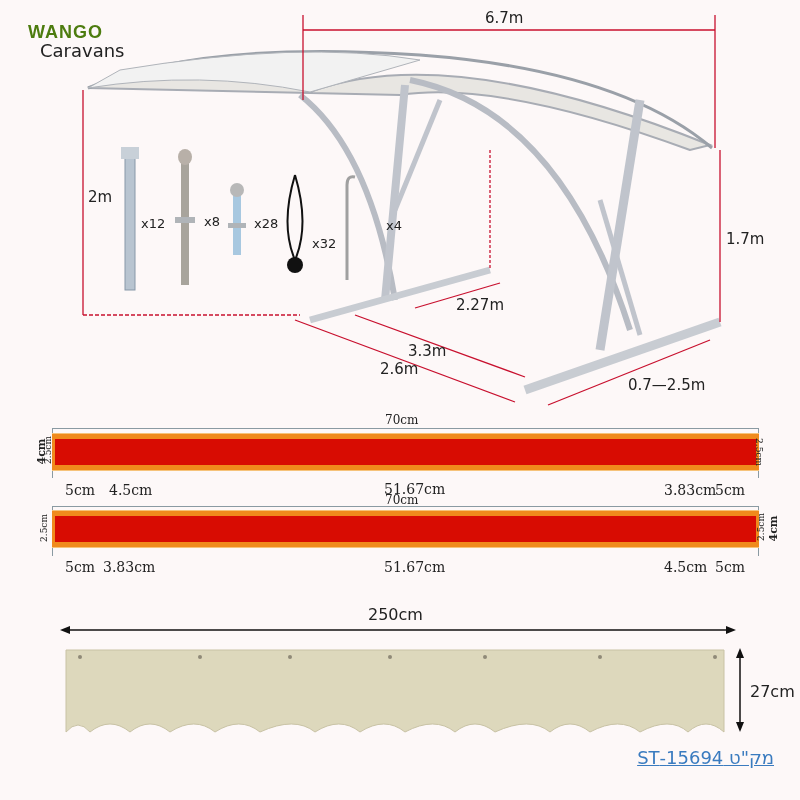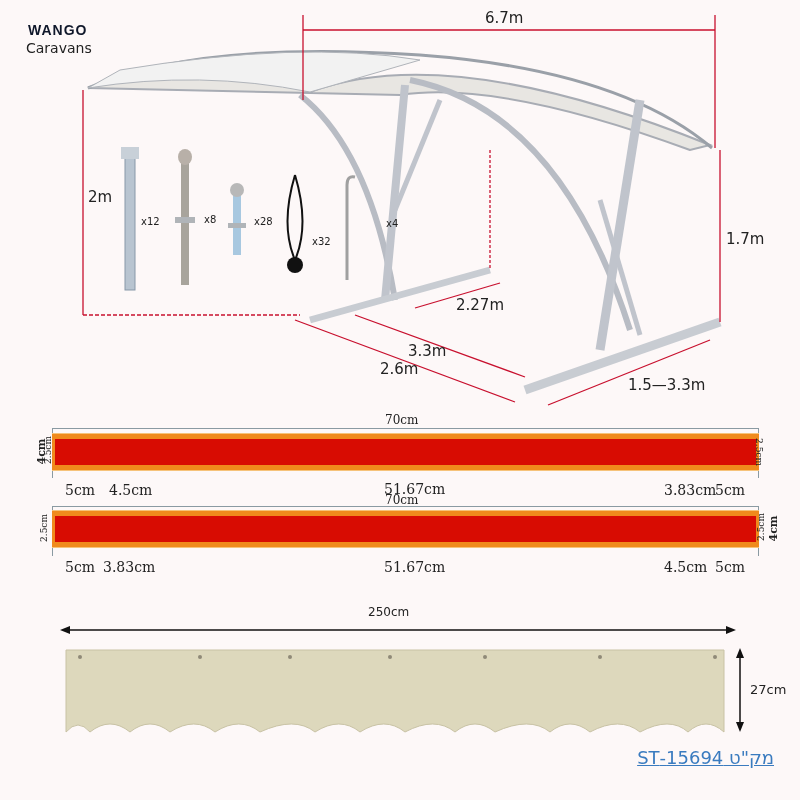--- a/index.html
+++ b/index.html
@@ -1,22 +1,22 @@
 <!DOCTYPE html>
 <html><head>
 <meta charset="utf-8">
 <style>
   * { margin:0; padding:0; box-sizing:border-box; }
   html, body { width:800px; height:800px; background:#fdf8f8; overflow:hidden; }
   body { position:relative; font-family:"DejaVu Sans", sans-serif; color:#222; }
   .abs { position:absolute; }
-  .logo-wango { left:28px; top:22px; font-family:"Liberation Sans", sans-serif; font-weight:bold; font-size:14px; color:#0f172a; letter-spacing:1px; }
-  .logo-caravans { left:26px; top:40px; font-family:"DejaVu Sans", sans-serif; font-size:14px; color:#222; }
+  .logo-wango { left:28px; top:22px; font-family:"Liberation Sans", sans-serif; font-weight:bold; font-size:18px; color:#4d7c0f; letter-spacing:1px; }
+  .logo-caravans { left:40px; top:40px; font-family:"DejaVu Sans", sans-serif; font-size:18px; color:#222; }
   .dim { font-family:"DejaVu Sans", sans-serif; font-size:15px; color:#222; }
-  .small-label { font-family:"DejaVu Sans", sans-serif; font-size:10px; color:#222; }
+  .small-label { font-family:"DejaVu Sans", sans-serif; font-size:13px; color:#222; }
   .serif { font-family:"DejaVu Serif", serif; font-size:14px; color:#222; }
   .strap { position:absolute; background:#f08a1c; border-top:1px solid #f6c37a; border-bottom:1px solid #f6c37a; }
   .strap-inner { position:absolute; left:3px; right:3px; top:5px; bottom:5px; background:#d80c02; }
   .strap-frame { position:absolute; border:1px solid #8a9aa2; border-bottom:none; }
   .code { right:26px; top:747px; font-family:"DejaVu Sans", sans-serif; font-size:18px; color:#3a7bbf; text-decoration:underline; }
 </style>
 </head>
 <body>
 
 <div class="abs logo-wango">WANGO</div>
@@ -52,21 +52,21 @@
     <line x1="548" y1="405" x2="710" y2="340"></line>
   </g>
 </svg>
 
 <div class="abs dim" style="left:485px;top:9px">6.7m</div>
 <div class="abs dim" style="left:88px;top:188px">2m</div>
 <div class="abs dim" style="left:726px;top:230px">1.7m</div>
 <div class="abs dim" style="left:456px;top:296px">2.27m</div>
 <div class="abs dim" style="left:408px;top:342px">3.3m</div>
 <div class="abs dim" style="left:380px;top:360px">2.6m</div>
-<div class="abs dim" style="left:628px;top:376px">1.5—3.3m</div>
+<div class="abs dim" style="left:628px;top:376px">0.7—2.5m</div>
 
 <svg class="abs" style="left:115px;top:145px" width="260" height="150">
   <rect x="10" y="10" width="10" height="135" fill="#b8c4d0" stroke="#8898a8"></rect>
   <rect x="6" y="2" width="18" height="12" fill="#c8d0d8"></rect>
   <rect x="66" y="10" width="8" height="130" fill="#a8a49c"></rect>
   <ellipse cx="70" cy="12" rx="7" ry="8" fill="#b8b0a8"></ellipse>
   <rect x="60" y="72" width="20" height="6" fill="#b0b4b8"></rect>
   <rect x="118" y="50" width="8" height="60" fill="#a8c8e0"></rect>
   <ellipse cx="122" cy="45" rx="7" ry="7" fill="#b8b8b8"></ellipse>
   <rect x="113" y="78" width="18" height="5" fill="#b0b4b8"></rect>
@@ -101,34 +101,34 @@
 </div>
 <div class="abs serif" style="left:30px;top:523px;transform:rotate(-90deg);font-size:9px">2.5cm</div>
 <div class="abs serif" style="left:747px;top:522px;transform:rotate(-90deg);font-size:9px">2.5cm</div>
 <div class="abs serif" style="left:760px;top:522px;transform:rotate(-90deg);font-weight:bold;font-size:11px">4cm</div>
 <div class="abs serif" style="left:65px;top:559px">5cm</div>
 <div class="abs serif" style="left:103px;top:559px">3.83cm</div>
 <div class="abs serif" style="left:384px;top:559px">51.67cm</div>
 <div class="abs serif" style="left:664px;top:559px">4.5cm</div>
 <div class="abs serif" style="left:715px;top:559px">5cm</div>
 
-<div class="abs dim" style="left:368px;top:605px;font-size:12px">250cm</div>
+<div class="abs dim" style="left:368px;top:605px;font-size:16px">250cm</div>
 <svg class="abs" style="left:60px;top:620px" width="740" height="120">
   <line x1="6" y1="10" x2="670" y2="10" stroke="#111" stroke-width="1.5"></line>
   <polygon points="0,10 10,6 10,14" fill="#111"></polygon>
   <polygon points="676,10 666,6 666,14" fill="#111"></polygon>
   <path d="M6,30 L664,30 L664,112 Q646,96 628,112 Q610,96 580,112 Q560,96 530,112 Q510,96 490,112 Q470,96 435,112 Q415,96 395,112 Q375,96 345,112 Q325,96 300,112 Q280,96 255,112 Q235,96 200,112 Q180,96 155,112 Q135,96 110,112 Q90,96 70,112 Q50,96 30,112 Q18,98 6,112 Z" fill="#ddd8bc" stroke="#c8c2a4" stroke-width="1"></path>
   <g fill="#8f8a78">
     <circle cx="20" cy="37" r="2"></circle>
       <circle cx="140" cy="37" r="2"></circle>
       <circle cx="230" cy="37" r="2"></circle>
     <circle cx="330" cy="37" r="2"></circle>
       <circle cx="425" cy="37" r="2"></circle>
       <circle cx="540" cy="37" r="2"></circle>
       <circle cx="655" cy="37" r="2"></circle>
   </g>
   <line x1="680" y1="32" x2="680" y2="108" stroke="#111" stroke-width="1.5"></line>
   <polygon points="680,28 676,38 684,38" fill="#111"></polygon>
   <polygon points="680,112 676,102 684,102" fill="#111"></polygon>
 </svg>
-<div class="abs dim" style="left:750px;top:682px;font-size:13px">27cm</div>
+<div class="abs dim" style="left:750px;top:682px;font-size:16px">27cm</div>
 
 <div class="abs code" dir="rtl">מק"ט 15694-ST</div>
 
 </body></html>

